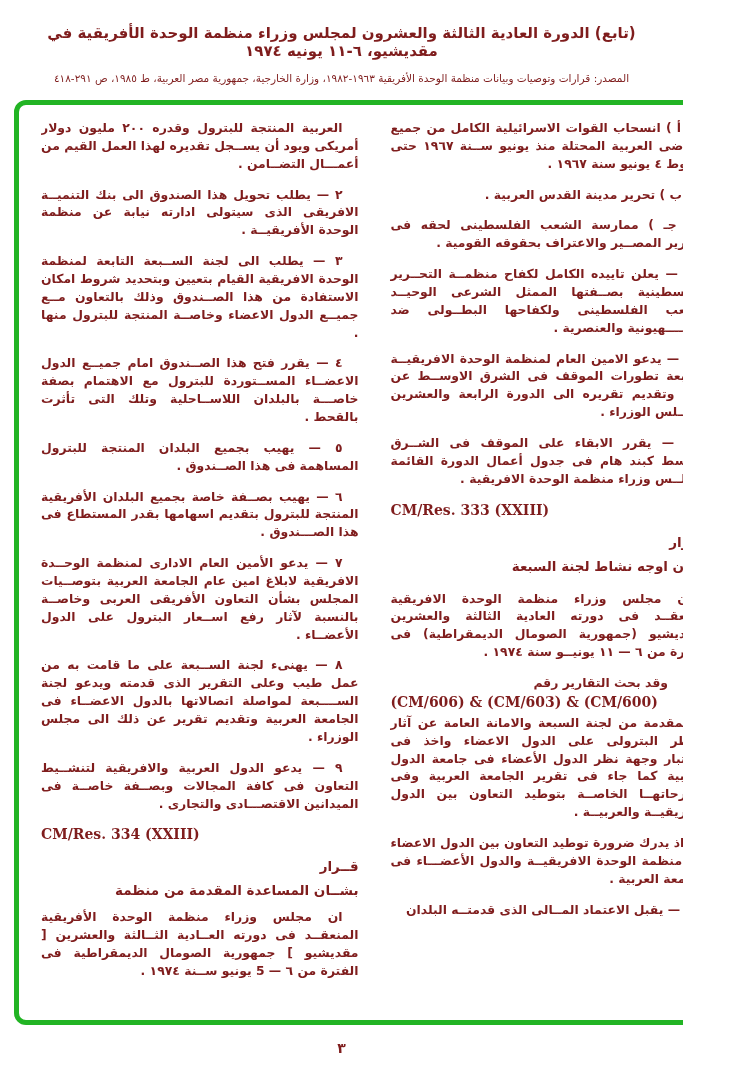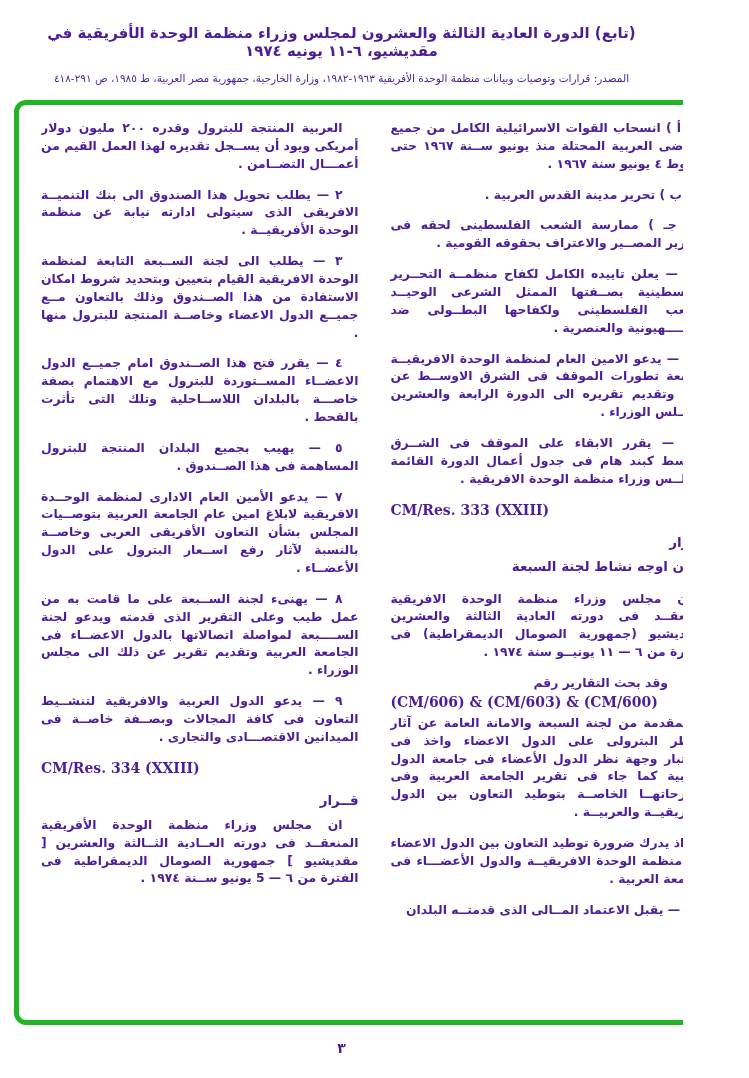--- a/index.html
+++ b/index.html
@@ -2,21 +2,21 @@
 <html lang="ar"><head>
 <meta charset="utf-8">
 <style>
   html, body { margin: 0; padding: 0; background: #ffffff; }
   .page {
     position: relative;
     width: 683px;
     height: 1078px;
     background: #ffffff;
     font-family: "DejaVu Sans", sans-serif;
-    color: #4c1d95;
+    color: #7f1d1d;
     overflow: hidden;
   }
   .header {
     position: absolute;
     top: 24px;
     left: 30px;
     right: 30px;
     text-align: center;
     direction: rtl;
   }
@@ -126,25 +126,27 @@
         <p class="ar">واذ يدرك ضرورة توطيد التعاون بين الدول الاعضاء فى منظمة الوحدة الافريقيــة والدول الأعضـــاء فى الجامعة العربية .</p>
         <p class="ar">١ — يقبل الاعتماد المــالى الذى قدمتــه البلدان</p>
       </div>
 
       <div class="col">
         <p class="ar">العربية المنتجة للبترول وقدره ٢٠٠ مليون دولار أمريكى ويود أن يســجل تقديره لهذا العمل القيم من أعمـــال التضــامن .</p>
         <p class="ar">٢ — يطلب تحويل هذا الصندوق الى بنك التنميــة الافريقى الذى سيتولى ادارته نيابة عن منظمة الوحدة الأفريقيــة .</p>
         <p class="ar">٣ — يطلب الى لجنة الســبعة التابعة لمنظمة الوحدة الافريقية القيام بتعيين وبتحديد شروط امكان الاستفادة من هذا الصــندوق وذلك بالتعاون مــع جميــع الدول الاعضاء وخاصــة المنتجة للبترول منها .</p>
         <p class="ar">٤ — يقرر فتح هذا الصــندوق امام جميــع الدول الاعضــاء المســتوردة للبترول مع الاهتمام بصفة خاصـــة بالبلدان اللاســاحلية وتلك التى تأثرت بالقحط .</p>
         <p class="ar">٥ — يهيب بجميع البلدان المنتجة للبترول المساهمة فى هذا الصــندوق .</p>
+        <p class="ar">٦ — يهيب بصــفة خاصة بجميع البلدان الأفريقية المنتجة للبترول بتقديم اسهامها بقدر المستطاع فى هذا الصـــندوق .</p>
         <p class="ar">٧ — يدعو الأمين العام الادارى لمنظمة الوحــدة الافريقية لابلاغ امين عام الجامعة العربية بتوصــيات المجلس بشأن التعاون الأفريقى العربى وخاصــة بالنسبة لآثار رفع اســعار البترول على الدول الأعضــاء .</p>
         <p class="ar">٨ — يهنىء لجنة الســبعة على ما قامت به من عمل طيب وعلى التقرير الذى قدمته ويدعو لجنة الســــبعة لمواصلة اتصالاتها بالدول الاعضــاء فى الجامعة العربية وتقديم تقرير عن ذلك الى مجلس الوزراء .</p>
         <p class="ar">٩ — يدعو الدول العربية والافريقية لتنشــيط التعاون فى كافة المجالات وبصــفة خاصــة فى الميدانين الاقتصـــادى والتجارى .</p>
         <p class="latin">CM/Res. 334 (XXIII)</p>
         <p class="heading main">قــرار</p>
+        <p class="heading">بشــان المساعدة المقدمة من منظمة</p>
         <p class="ar">ان مجلس وزراء منظمة الوحدة الأفريقية المنعقــد فى دورته العــادية الثــالثة والعشرين [ مقديشيو ] جمهورية الصومال الديمقراطية فى الفترة من ٦ — 5 يونيو ســنة ١٩٧٤ .</p>
       </div>
 
     </div>
   </div>
 
   <div class="page-number">٣</div>
 
 </div>
 

